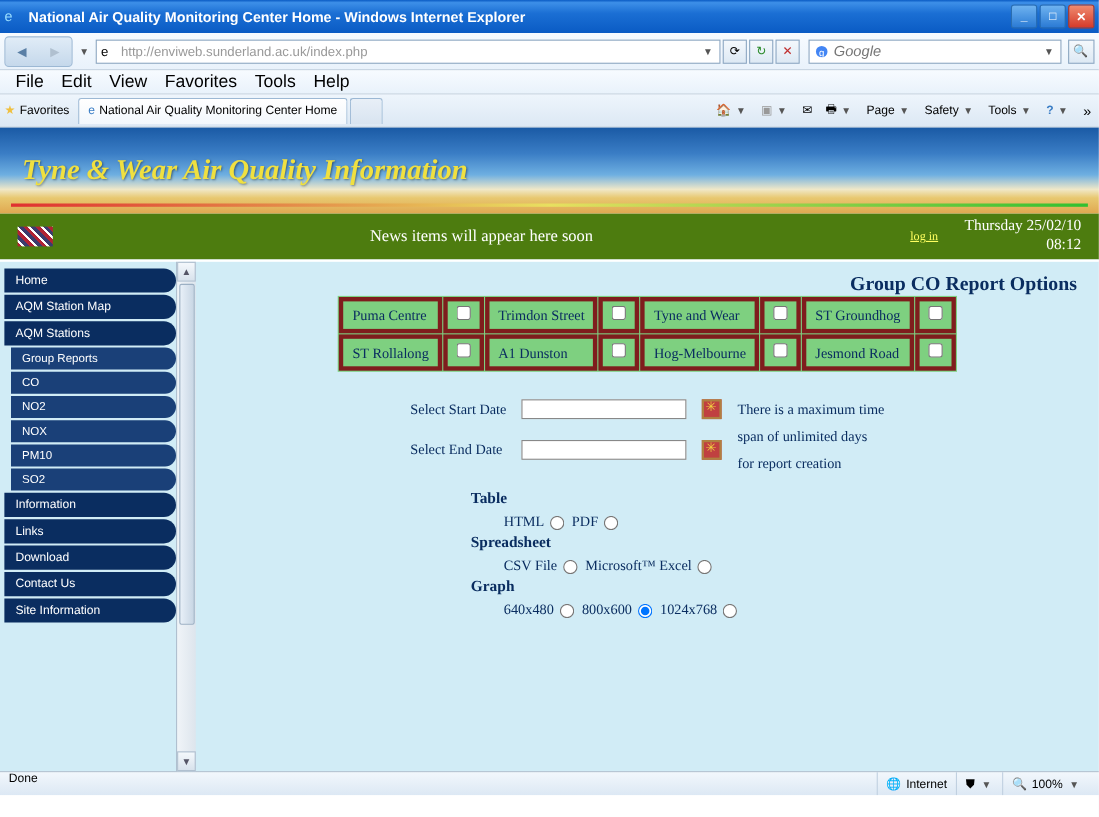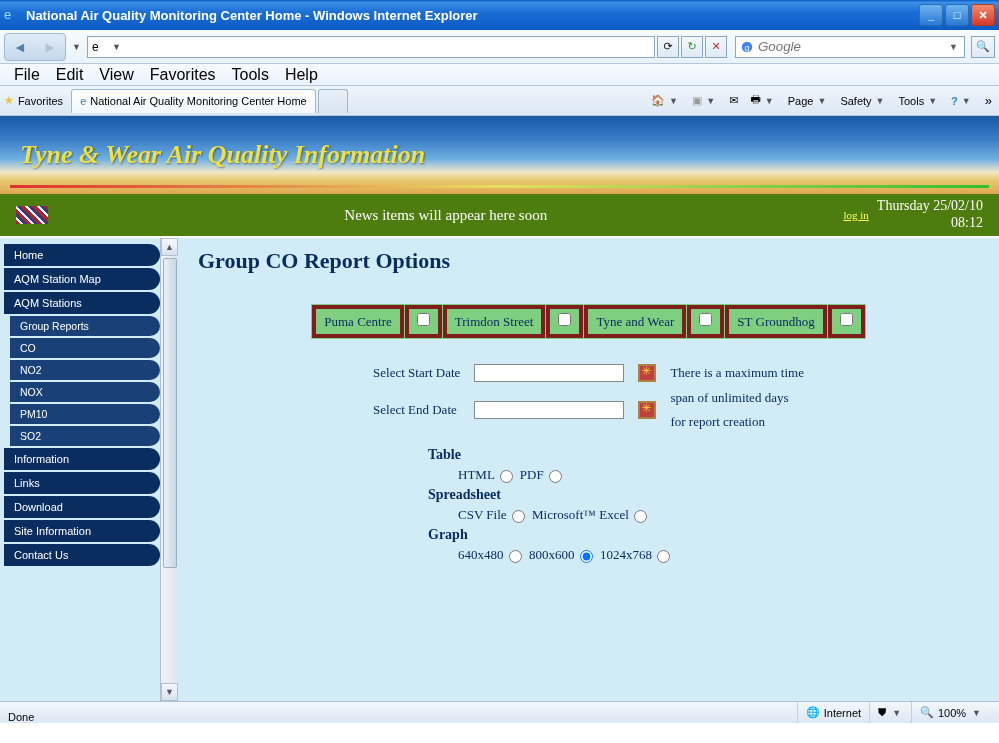--- a/index.html
+++ b/index.html
@@ -44,39 +44,39 @@
 
 
 .banner { height:78px; background: linear-gradient(to bottom,#1a5aa5 0%,#3a7dc5 30%,#6eafe1 55%,#f0e8c8 72%,#e8c870 82%,#e0a850 100%); position:relative; display:flex; align-items:center; padding-left:20px; }
 .banner::after { content:""; position:absolute; left:10px; right:10px; bottom:6px; height:3px; background: linear-gradient(to right,#e03030,#e8e060,#30c030); }
 .banner .btxt { font-family: Georgia, serif; font-size:26px; font-style:italic; font-weight:bold; color:#f0e040; text-shadow:1px 1px 2px rgba(0,0,0,0.4); }
 
 
 .bluebar { height:42px; background:#4d7c0f; color:#fff; display:flex; align-items:center; padding:0 16px; font-family:Georgia,serif; }
 .flag { width:32px; height:18px; background: repeating-linear-gradient(45deg,#b22234 0 3px,#fff 3px 5px,#3c3b6e 5px 8px); margin-right:16px; }
 .newstxt { flex:1; text-align:center; font-size:15px; }
-.login { color:#ffff60; text-decoration:underline; margin-right:8px;padding-left:16px; }
+.login { color:#ffff60; text-decoration:underline; margin-right:24px;padding-left:16px; }
 .datetime { text-align:right; font-size:14px; line-height:1.2; }
 
 
 .content-wrap { background:#d1ecf6; height:465px; display:flex; border-top:2px solid #fff; }
 .scrollbar { width:18px; background:linear-gradient(to right,#f0f4f8,#dde5ed); border-left:1px solid #b0c0d0; display:flex; flex-direction:column; }
 .scrollbar .sbtn { height:18px; background:linear-gradient(to bottom,#f4f8fc,#d8e2ec); border:1px solid #b0c0d0; display:flex; align-items:center; justify-content:center; font-size:9px; color:#556; }
 .scrollbar .thumb { margin:2px; width:14px; height:310px; background:linear-gradient(to right,#e8f0f8,#c8d6e4); border:1px solid #9cb0c4; border-radius:2px; }
 .scrollbar .track { flex:1; }
 
 
 .sidebar { width:160px; padding:6px 0 6px 4px; }
 .nav-item { background:#0a2d60; color:#fff; font-size:11px; padding:5px 10px; margin-bottom:2px; border-radius:0 14px 14px 0; cursor:pointer; }
 .nav-item.sub { background:#1a4078; margin-left:6px; font-size:10.5px; padding:4px 10px; border-radius:0 12px 12px 0; }
 .nav-item.active { background:#1a4078; }
 
 
 .main { flex:1; padding:10px 20px; }
-.main h1 { color:#0a2d60; font-family:Georgia,serif; font-size:22px; text-align:left; margin-bottom:30px; font-weight:bold; }
+.main h1 { color:#0a2d60; font-family:Georgia,serif; font-size:18px; text-align:right; font-weight:bold; }
 .station-table { margin:0 auto; border-collapse:separate; border-spacing:1px; background:#7ed080; }
 .station-table td { background:#7ed080; padding:4px 8px; font-family:Georgia,serif; font-size:13px; color:#0a2d60; border:4px solid #7f1d1d; }
 .station-table td.chk { width:20px; text-align:center; }
 .station-table input[type=checkbox] { }
 
 .daterow { margin-top:20px; }
 .daterow table { margin:0 auto; }
 .daterow td { padding:3px 6px; font-family:Georgia,serif; font-size:13px; color:#0a2d60; vertical-align:middle; }
 .daterow input[type=text] { width:150px; height:18px; border:1px solid #888; }
 .calicon { width:18px; height:18px; background:#c04040; border:2px solid #b08040; display:inline-block; vertical-align:middle; position:relative; }
@@ -84,21 +84,21 @@
 
 .fmtgroup { margin-top:12px; margin-left:230px; font-family:Georgia,serif; color:#0a2d60; }
 .fmtgroup .ghdr { font-weight:bold; font-size:14px; margin-top:0; }
 .fmtgroup .gline { margin:4px 0 4px 30px; font-size:13px; }
 .fmtgroup input[type=radio] { margin: 0 4px 0 2px; vertical-align:middle; }
 
 .create-btn-row { text-align:center; margin-top:18px; border-top:1px solid #a0c0d0; padding-top:10px; }
 .create-btn { padding:2px 18px; font-size:12px; }
 
 
-.statusbar { height:22px; background:linear-gradient(to bottom,#f2f7fc,#dce8f4); border-top:1px solid #b0c0d0; display:flex; align-items:flex-end; padding:0 8px; font-size:11px; }
+.statusbar { height:22px; background:linear-gradient(to bottom,#f2f7fc,#dce8f4); border-top:1px solid #b0c0d0; display:flex; align-items:flex-start; padding:0 8px; font-size:11px; }
 .statusbar .sfill { flex:1; }
 .statusbar .sseg { padding:0 8px; border-left:1px solid #c0d0e0; height:100%; display:flex; align-items:center; gap:4px; }
 </style>
 </head>
 <body>
 
 <div class="titlebar">
   <span class="ie-icon">e</span>
   <span class="title-text">National Air Quality Monitoring Center Home - Windows Internet Explorer</span>
   <div class="wbtns">
@@ -114,20 +114,21 @@
         <span class="arrow">◄</span>
       </div>
     <div class="rnd">
         <span class="arrow" style="color:#b0c0d0">►</span>
       </div>
   </div>
   <span class="chev">▼</span>
   <div class="addr-container">
     <div class="addr">
       <span class="favicon">e</span>
+      <input type="text" value="http://enviweb.sunderland.ac.uk/index.php" style="">
       <span class="chev">▼</span>
     </div>
     <div class="addr-btns">
       <div class="ab">⟳</div>
       <div class="ab" style="color:#2a8a2a">↻</div>
       <div class="ab" style="color:#c03030">✕</div>
     </div>
   </div>
   <div class="search-box">
     <span class="g"><svg viewBox="0 0 16 16">
@@ -218,22 +219,22 @@
     <div class="nav-item">AQM Stations</div>
     <div class="nav-item sub active">Group Reports</div>
     <div class="nav-item sub">CO</div>
     <div class="nav-item sub">NO2</div>
     <div class="nav-item sub">NOX</div>
     <div class="nav-item sub">PM10</div>
     <div class="nav-item sub">SO2</div>
     <div class="nav-item">Information</div>
     <div class="nav-item">Links</div>
     <div class="nav-item">Download</div>
+    <div class="nav-item">Contact Us</div>
     <div class="nav-item">Site Information</div>
-    <div class="nav-item">Contact Us</div>
   </div>
 
   <div class="scrollbar">
     <div class="sbtn">▲</div>
     <div class="thumb"></div>
     <div class="track"></div>
     <div class="sbtn">▼</div>
   </div>
 
   <div class="main">
@@ -242,20 +243,30 @@
     <table class="station-table">
       <tbody>
           <tr>
         <td>Puma Centre</td>
             <td class="chk"><input type="checkbox" style=""></td>
         <td>Trimdon Street</td>
             <td class="chk"><input type="checkbox" style=""></td>
         <td>Tyne and Wear</td>
             <td class="chk"><input type="checkbox" style=""></td>
         <td>ST Groundhog</td>
+            <td class="chk"><input type="checkbox" style=""></td>
+      </tr>
+      <tr>
+        <td>ST Rollalong</td>
+            <td class="chk"><input type="checkbox" style=""></td>
+        <td>A1 Dunston</td>
+            <td class="chk"><input type="checkbox" style=""></td>
+        <td>Hog-Melbourne</td>
+            <td class="chk"><input type="checkbox" style=""></td>
+        <td>Jesmond Road</td>
             <td class="chk"><input type="checkbox" style=""></td>
       </tr>
     </tbody>
       </table>
 
     <div class="daterow">
       <table>
         <tbody>
             <tr>
           <td>Select Start Date</td>

